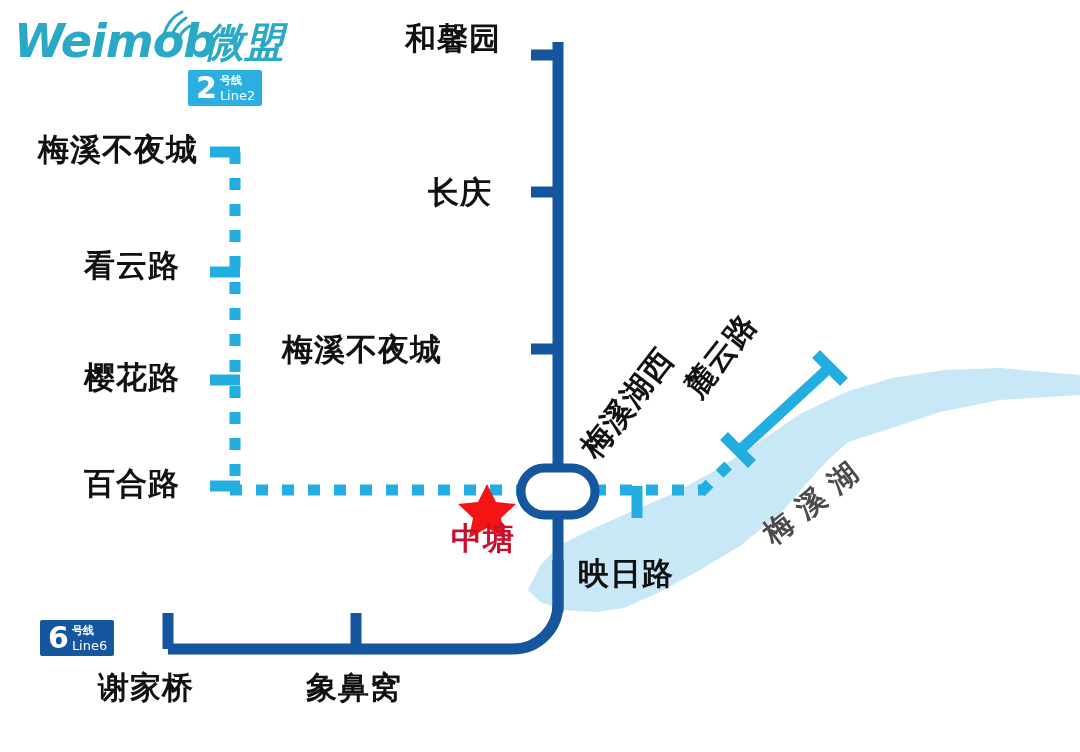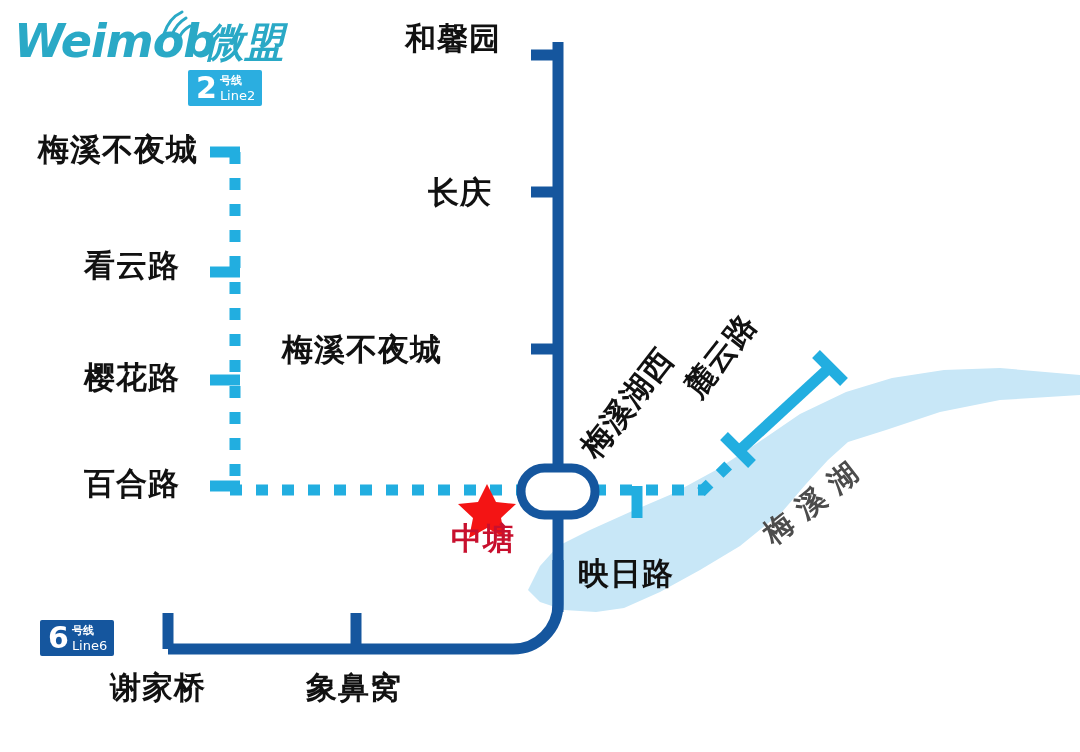--- a/index.html
+++ b/index.html
@@ -236,21 +236,21 @@
     <div class="st-label" style="left:84px; top:362px;">樱花路</div>
 
     <div class="st-label" style="left:84px; top:468px;">百合路</div>
 
     <div class="st-label" style="left:578px; top:522px;margin-top:36px;">映日路</div>
 
     <div class="st-label rot" style="left:600px; top:432px; transform: rotate(-52deg);">梅溪湖西</div>
 
     <div class="st-label rot" style="left:703px; top:372px; transform: rotate(-52deg);">麓云路</div>
 
-    <div class="st-label" style="left:110px; top:672px;">谢家桥</div>
+    <div class="st-label" style="left:98px; top:672px;">谢家桥</div>
 
     <div class="st-label" style="left:306px; top:672px;">象鼻窝</div>
 
 
     <div class="st-label red-dark" style="left:438px; top:523px;margin-left:13px;">中塘</div>
 
     <div class="lake-label" style="left:776px; top:520px; transform: rotate(-38deg); letter-spacing:12px;">梅溪湖</div>
 
   </div>
 </div>

